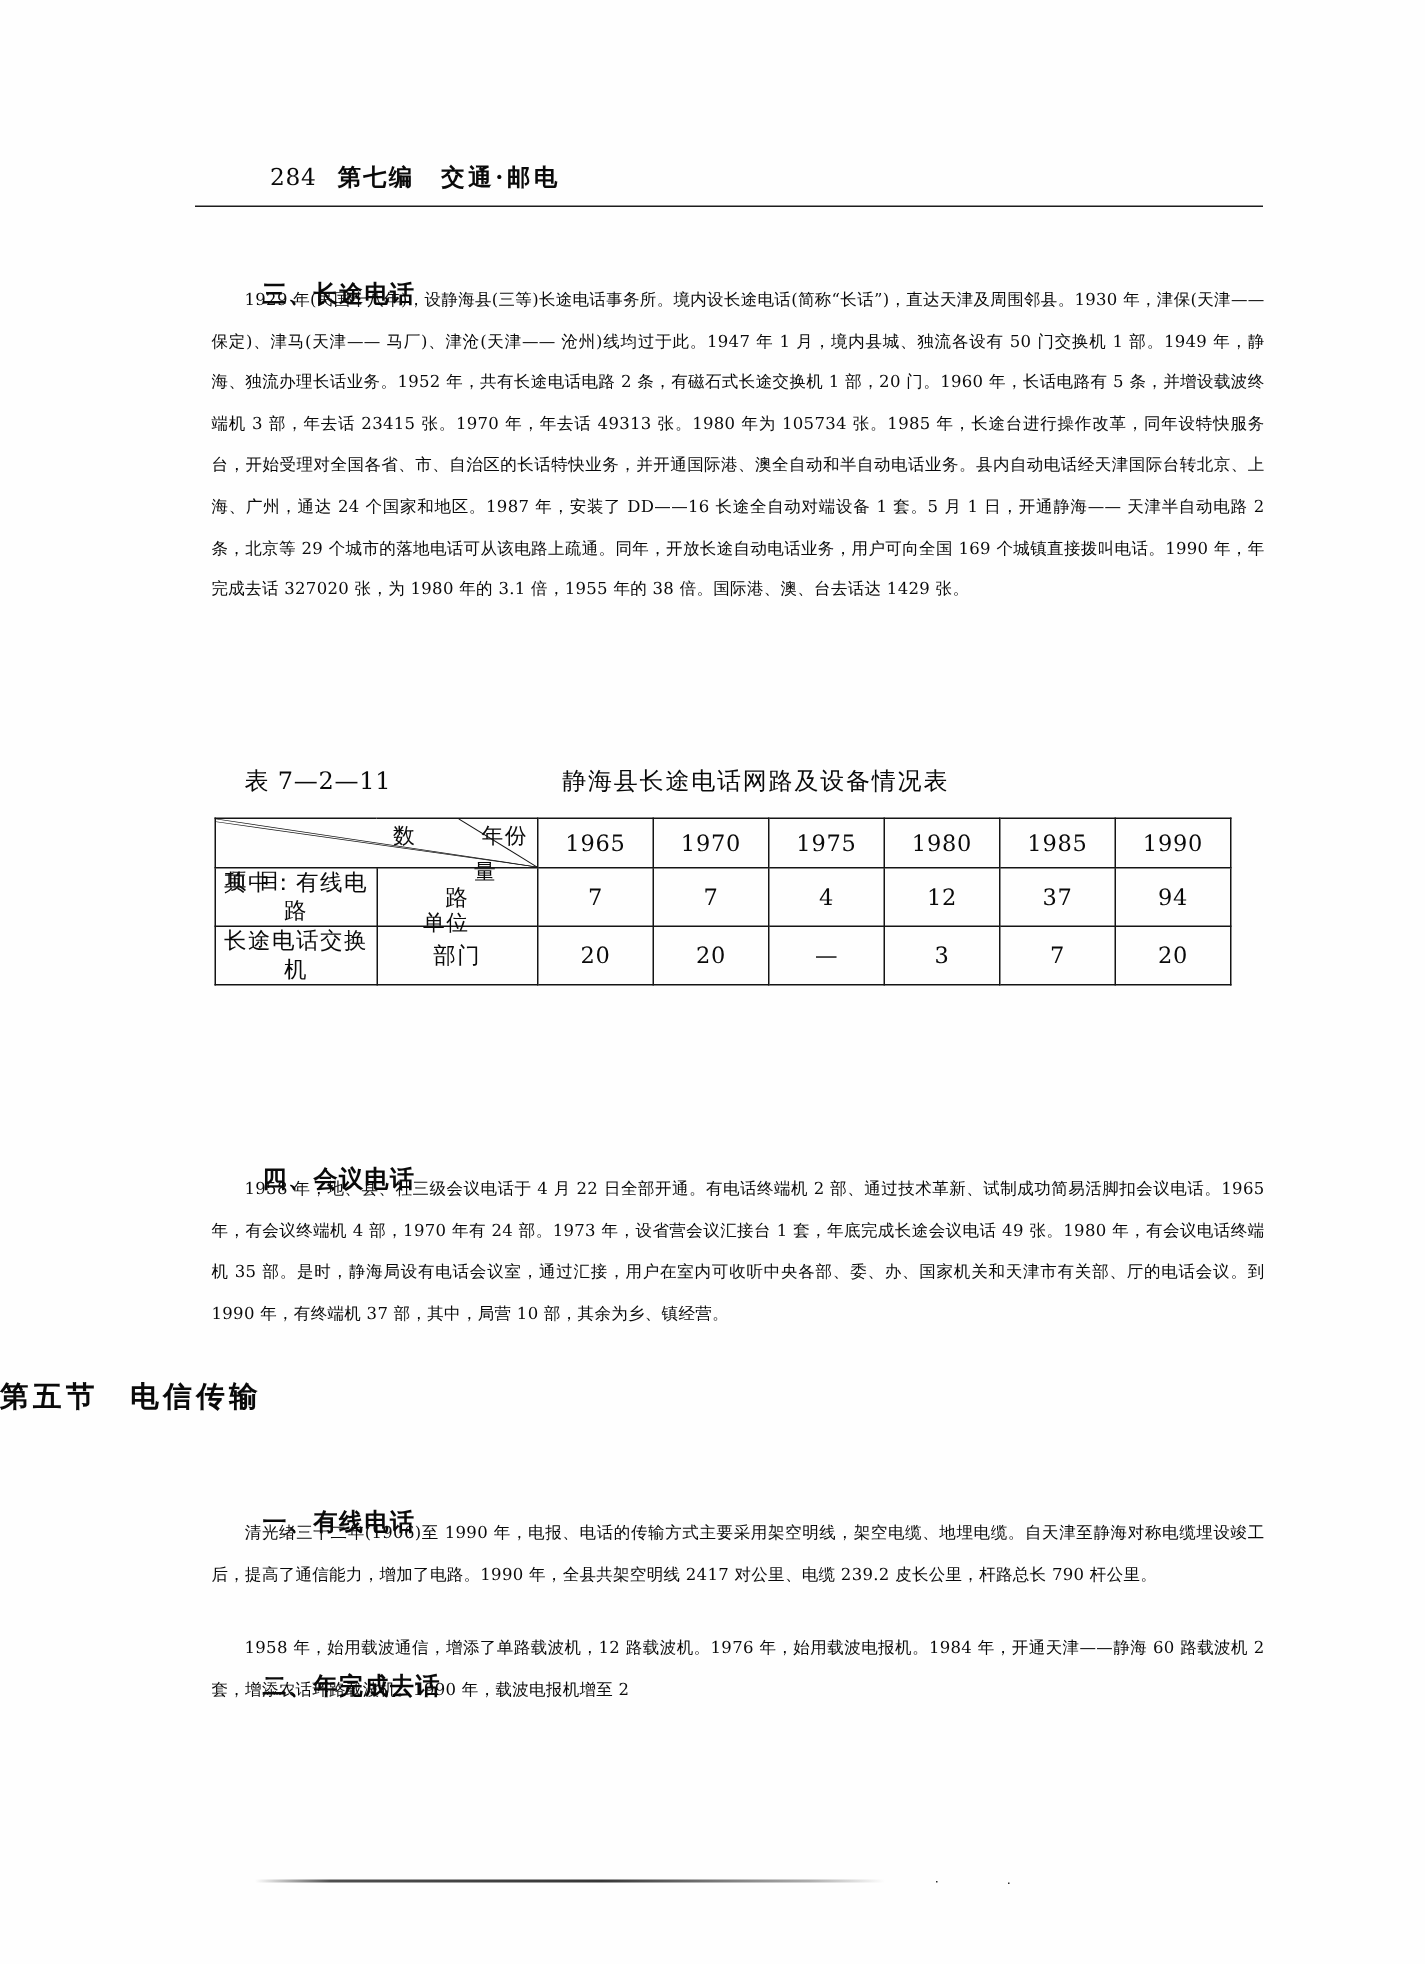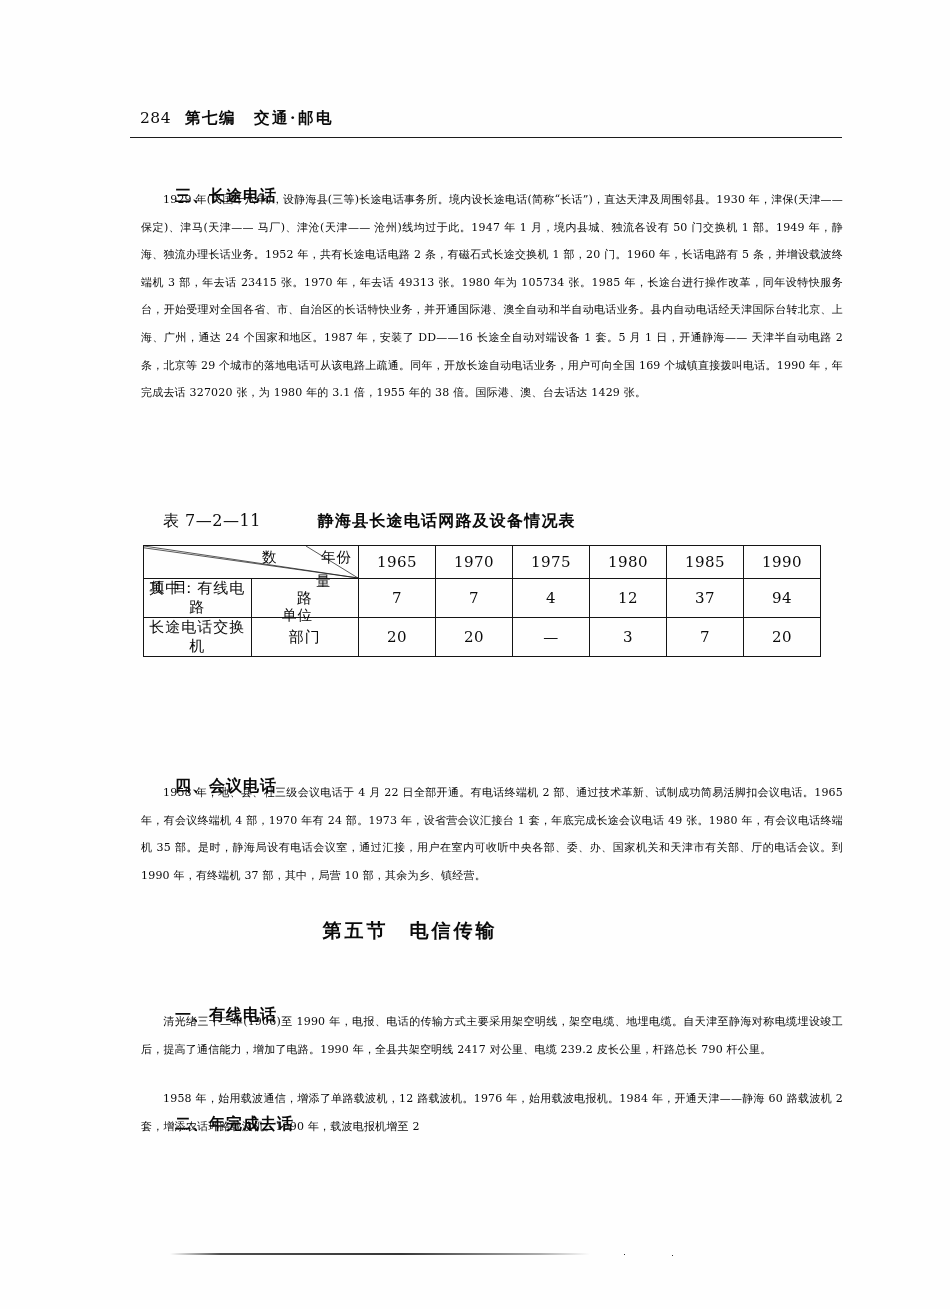--- a/index.html
+++ b/index.html
@@ -29,20 +29,21 @@
     top: 108px;
     width: 700px;
     font-size: 15.5px;
     letter-spacing: 0.5px;
     white-space: nowrap;
   }
   .runhead .pageno {
     font-family: "DejaVu Serif", "Liberation Serif", serif;
     font-size: 15.5px;
     margin-right: 14px;
+    margin-left: 40px;
   }
   .runhead .bian {
     font-weight: bold;
     letter-spacing: 1.5px;
     margin-right: 18px;
     margin-top: 29px;
   }
   .runhead .chap {
     font-weight: bold;
     letter-spacing: 2.5px;
@@ -79,23 +80,23 @@
   .tbl-caption {
     position: absolute;
     left: 163px;
     top: 511px;
     width: 680px;
     font-size: 16px;
     white-space: nowrap;
   }
   .tbl-caption .tno { letter-spacing: 0.5px; }
   .tbl-caption .ttitle {
-    font-weight: bold;
+    font-weight: normal;
     letter-spacing: 1.2px;
-    margin-left: 57px;
+    margin-left: 114px;
   }
   .tblwrap {
     position: absolute;
     left: 143px;
     top: 545px;
     width: 678px;
   }
   table.data {
     border-collapse: collapse;
     width: 678px;
@@ -137,21 +138,20 @@
   .c-year { right: 6px;  top: 2px; }
   .c-num  { left: 118px; top: 2px; }
   .c-qty  { left: 172px; top: 26px; }
   .c-item { left: 6px;  top: 32px; letter-spacing: 8px; }
   .c-unit { left: 138px; top: 44px; margin-top: 16px; }
   
   .jie {
     position: absolute;
     left: 0;
     width: 820px;
-    text-align: center;
     font-size: 19px;
     font-weight: bold;
     letter-spacing: 3px;
   }
   .jie .gap { display: inline-block; width: 1.1em; }
   
   .scanline {
     position: absolute;
     left: 170px;
     top: 1253px;

